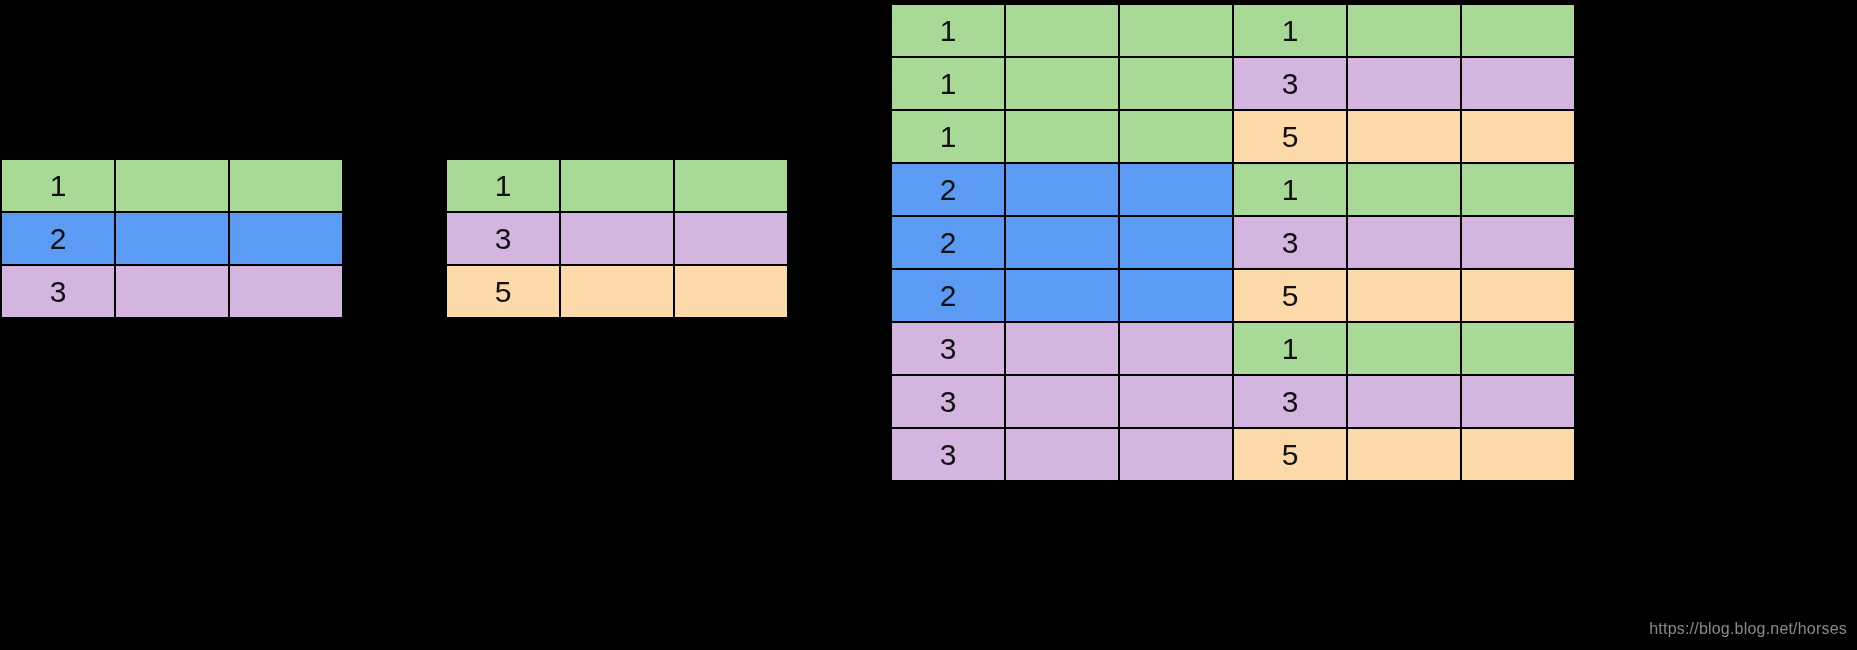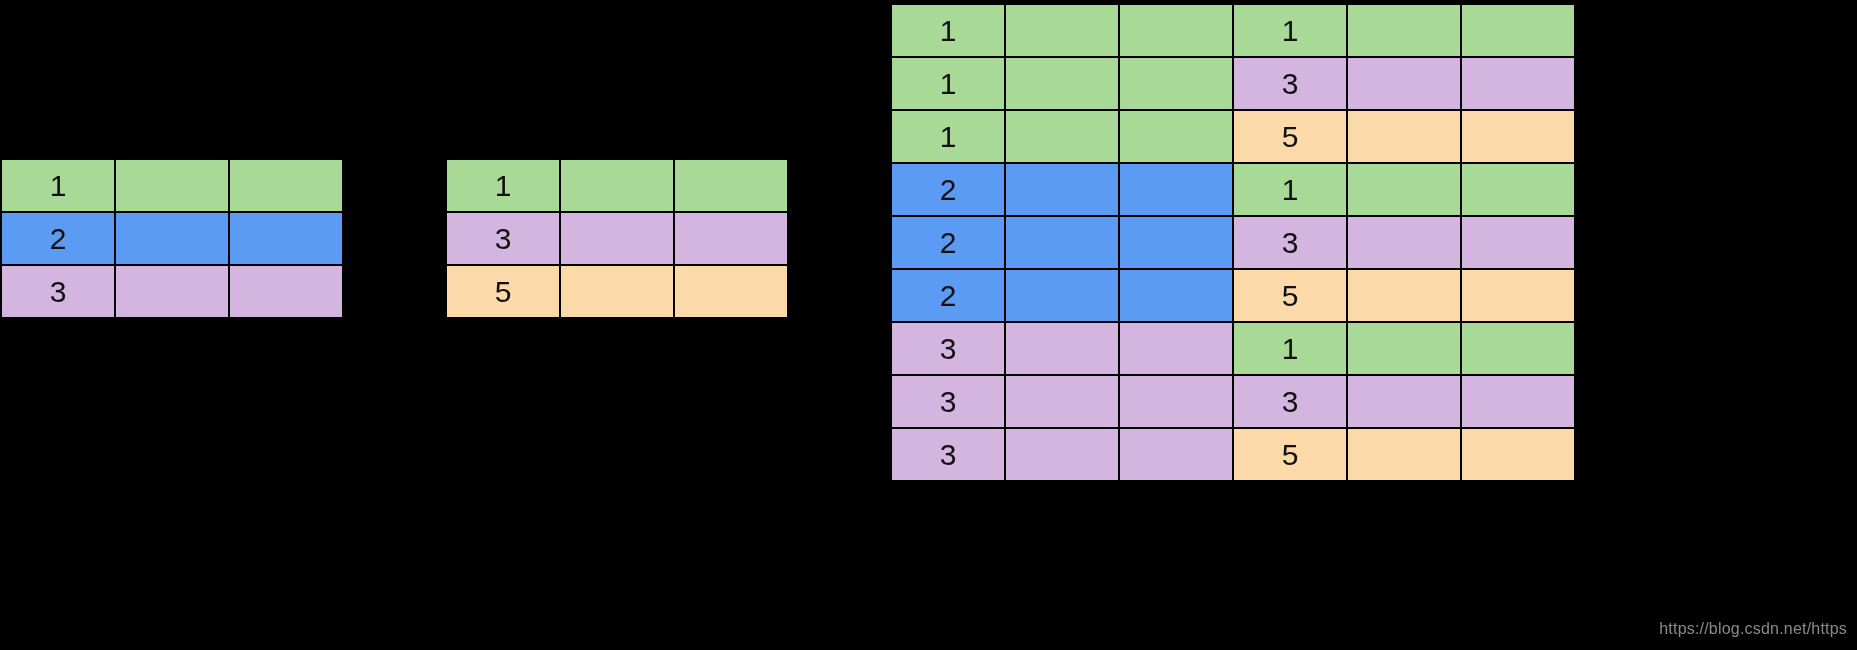--- a/index.html
+++ b/index.html
@@ -192,15 +192,15 @@
           <td class="c-purple">3</td>
           <td class="c-purple"></td>
           <td class="c-purple"></td>
           <td class="c-orange">5</td>
           <td class="c-orange"></td>
           <td class="c-orange"></td>
         </tr>
       </tbody>
   </table>
 
-  <div class="watermark">https://blog.csdn.net/https</div>
+  <div class="watermark">https://blog.blog.net/horses</div>
 
 </div>
 
 </body></html>

